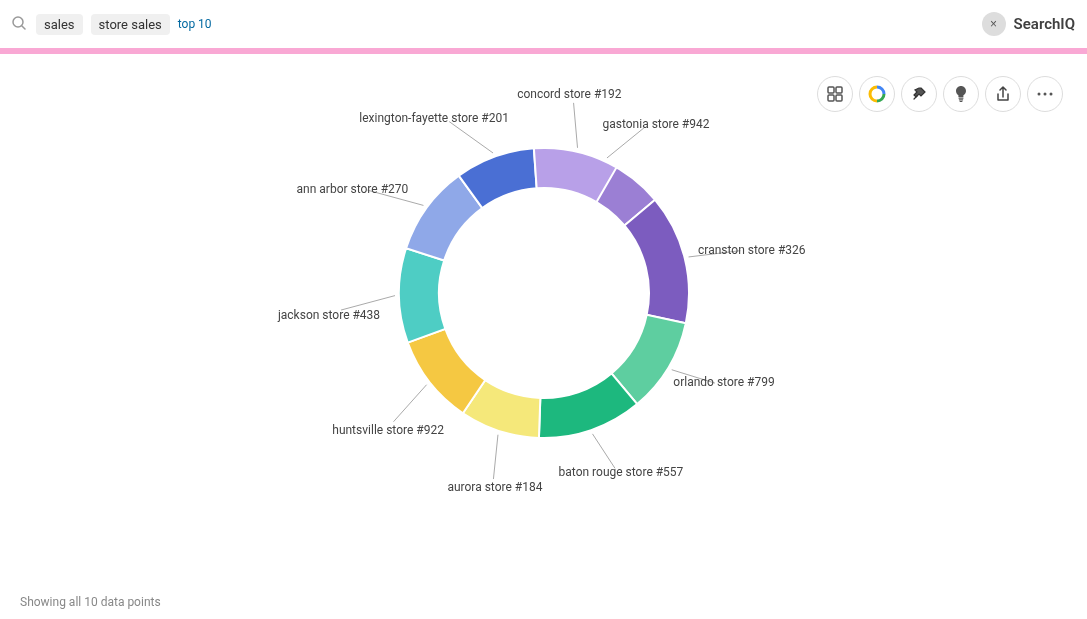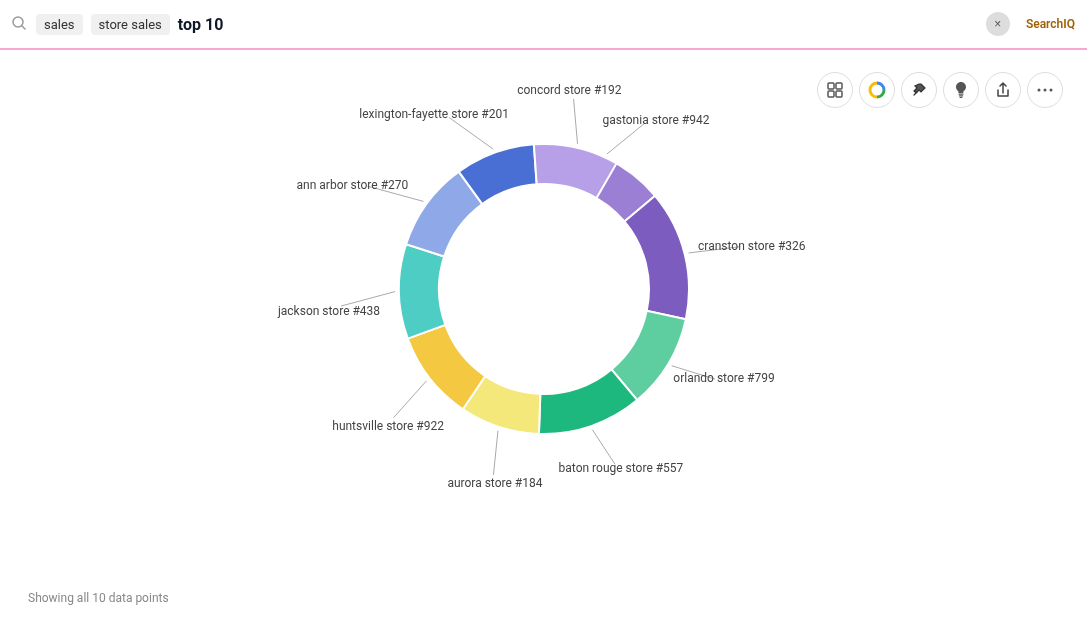--- a/index.html
+++ b/index.html
@@ -9,61 +9,59 @@
       width: 1087px;
       height: 619px;
       overflow: hidden;
     }
 
     
     .search-bar {
       display: flex;
       align-items: center;
       padding: 24px 12px;
-      border-bottom: 2px solid #f9a8d4;
+      border-bottom: 6px solid #f9a8d4;
       gap: 8px;
       height: 32px;
     }
     .search-icon-wrap {
       color: #999;
       font-size: 14px;
       margin-right: 2px;
     }
     .tag {
       background: #f0f0f0;
       border-radius: 4px;
       padding: 3px 8px;
       font-size: 13px;
       color: #333;
     }
     .search-text {
-      font-size: 16px;
-      color: #0f172a;
+      font-size: 12px;
+      color: #0369a1;
       flex: 1;
-      font-weight: bold;
     }
     .close-btn {
       width: 24px;
       height: 24px;
       border-radius: 50%;
       background: #ddd;
       border: none;
       cursor: pointer;
       display: flex;
       align-items: center;
       justify-content: center;
       font-size: 12px;
       color: #555;
       margin-left: auto;
     }
     .searchiq-label {
-      font-size: 12px;
+      font-size: 15px;
       font-weight: 600;
-      color: #a16207;
-      margin-left: 8px;
+      color: #404040;
     }
 
     
     .main-content {
       padding: 24px 28px 16px 28px;
       position: relative;
       height: calc(619px - 48px);
     }
 
     .chart-title {
@@ -112,21 +110,21 @@
 
     .label-text {
       font-size: 12px;
       fill: #444;
       font-family: -apple-system, BlinkMacSystemFont, 'Segoe UI', Roboto, sans-serif;
     }
 
     .data-points-note {
       position: absolute;
       bottom: 16px;
-      left: 28px;
+      left: 20px;
       font-size: 12px;
       color: #888;
     }
   </style>
 </head>
 <body>
 
 <div class="search-bar">
   <span class="search-icon-wrap">
     <svg width="14" height="14" viewBox="0 0 14 14" fill="none">

